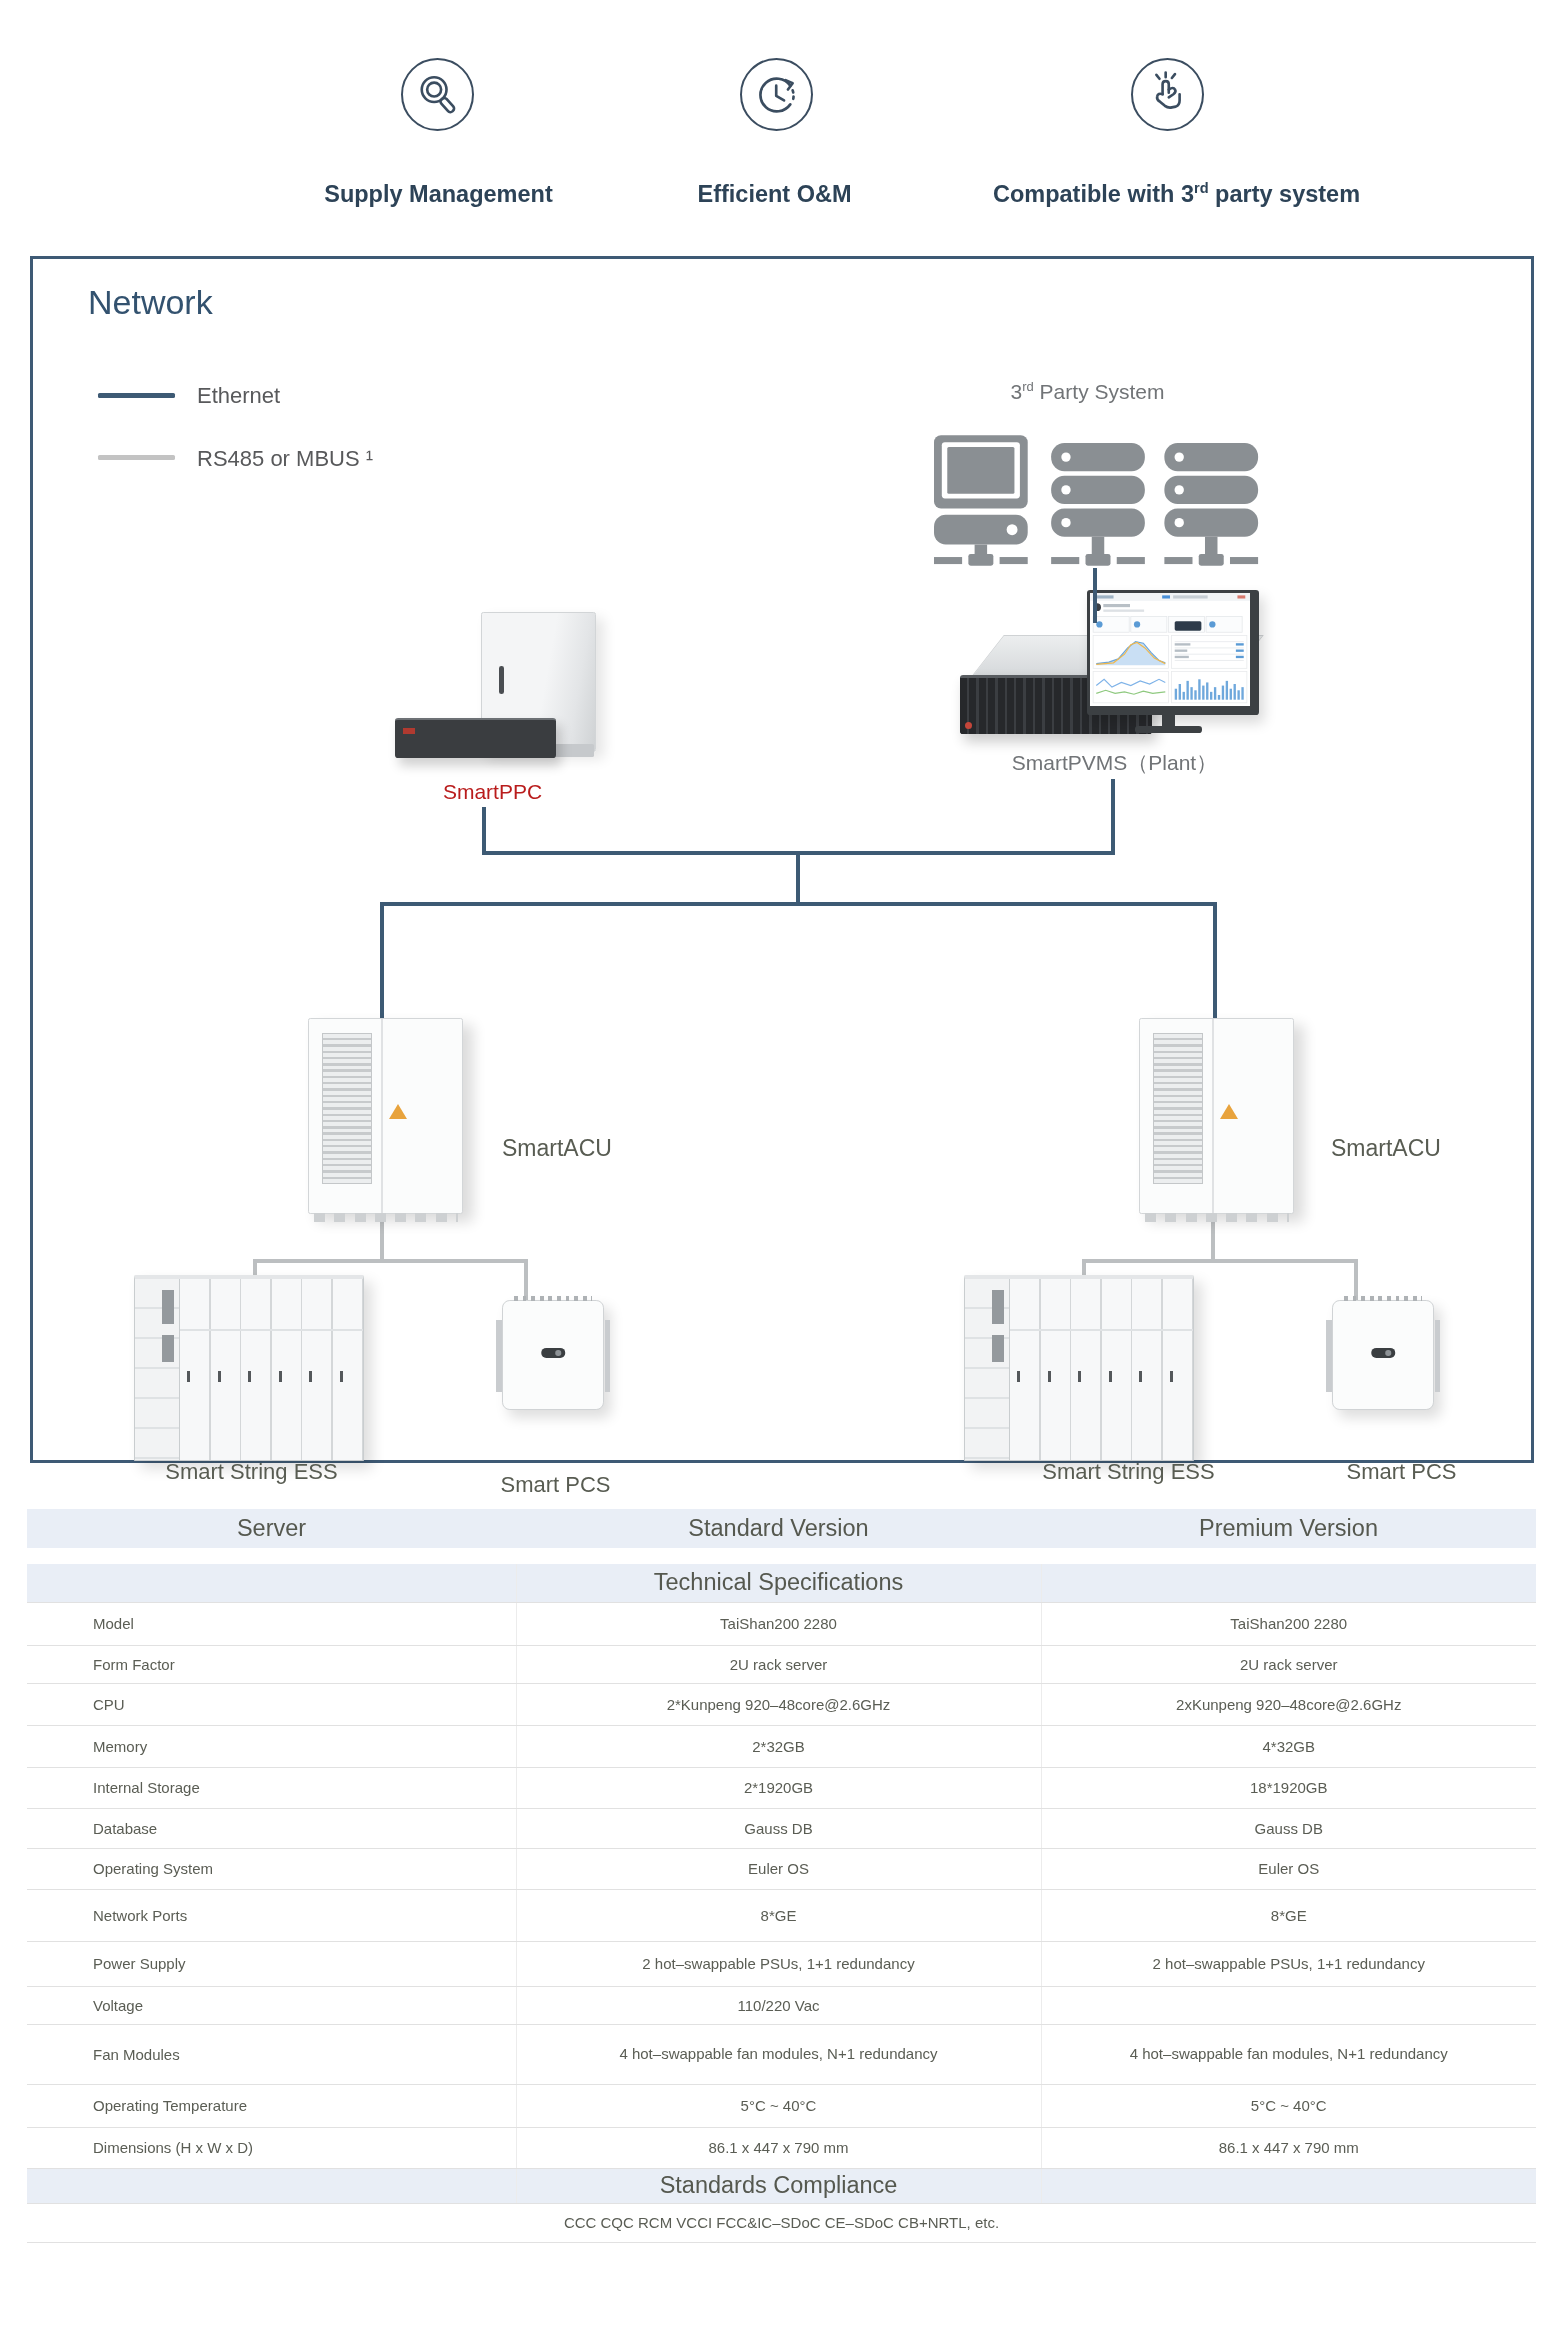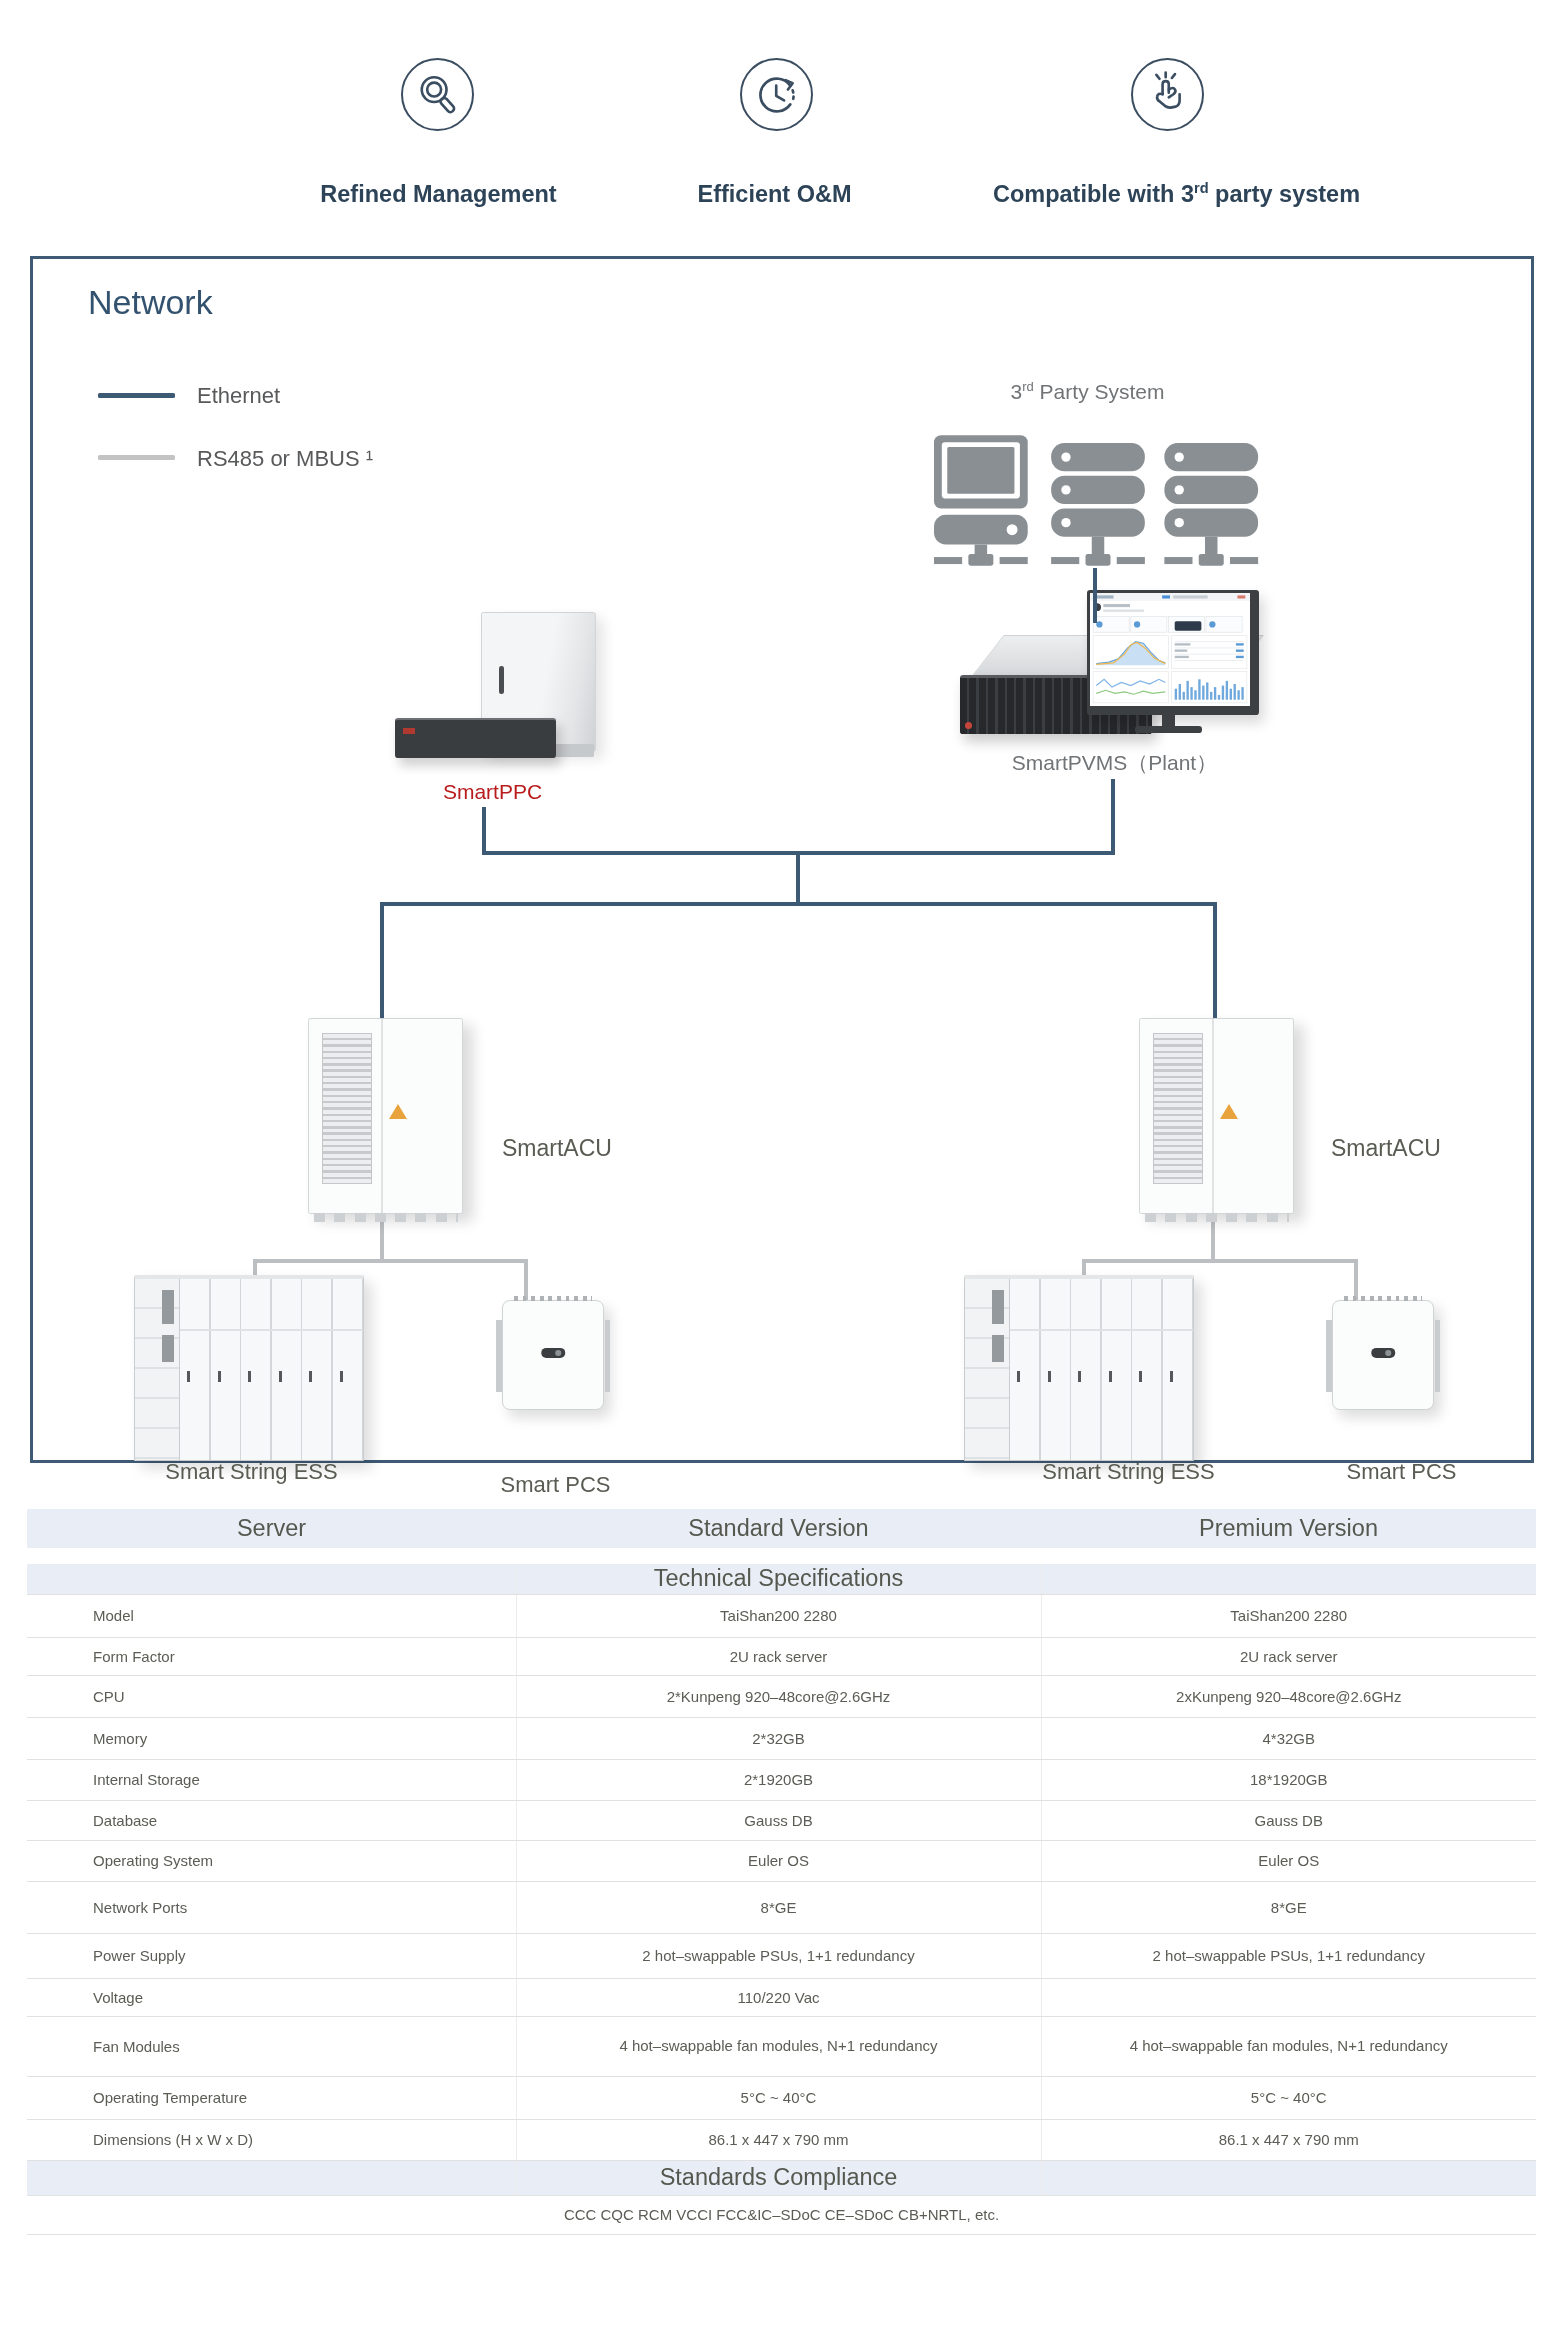--- a/index.html
+++ b/index.html
@@ -158,21 +158,21 @@
     </svg>
   </div>
   <div class="abs feat-circle" style="left:1131px;top:58px;">
     <svg width="48" height="48" viewBox="0 0 62 62">
       <path class="oicon" d="M24 30 L24 17 q0-4 4-4 q4 0 4 4 L32 28"></path>
       <path class="oicon" d="M32 24 q6-4 8 0 q2 3-2 6 L32 34"></path>
       <path class="oicon" d="M24 30 q-6-2-7 3 q-1 4 4 7 l6 5 q4 3 9 2 l5-1 q5-2 5-8 L46 30"></path>
       <path class="oicon" d="M20 10 L16 5 M28 8 L28 2 M36 9 L40 4" stroke-width="2.6"></path>
     </svg>
   </div>
-  <div class="abs feat-label" style="left:282px;top:181px;width:313px;">Refined Management</div>
+  <div class="abs feat-label" style="left:282px;top:181px;width:313px;">Supply Management</div>
   <div class="abs feat-label" style="left:618px;top:181px;width:313px;">Efficient O&amp;M</div>
   <div class="abs feat-label" style="left:942px;top:181px;width:469px;">
     <span>Compatible with 3</span><sup>rd</sup><span> party system</span>
   </div>
 </div>
 
 <div class="abs net-box"></div>
 <div class="abs net-title">Network</div>
 
 <div class="abs swatch" style="left:98px;top:393px;background:#3d5a74;"></div>
@@ -395,21 +395,21 @@
       <tr>
     <th>Server</th>
     <th>Standard Version</th>
     <th>Premium Version</th>
   </tr>
   <tr class="spacer">
         <td></td>
         <td></td>
         <td></td>
       </tr>
-  <tr style="height:30px;">
+  <tr style="height:38px;">
     <td class="band cell-l" style="padding-left:0;"></td>
     <td class="band cell-c">Technical Specifications</td>
     <td class="band cell-r"></td>
   </tr>
   <tr style="height:43px;">
         <td class="cell-l">Model</td>
         <td class="cell-c">TaiShan200 2280</td>
         <td class="cell-r">TaiShan200 2280</td>
       </tr>
   <tr style="height:38px;">

